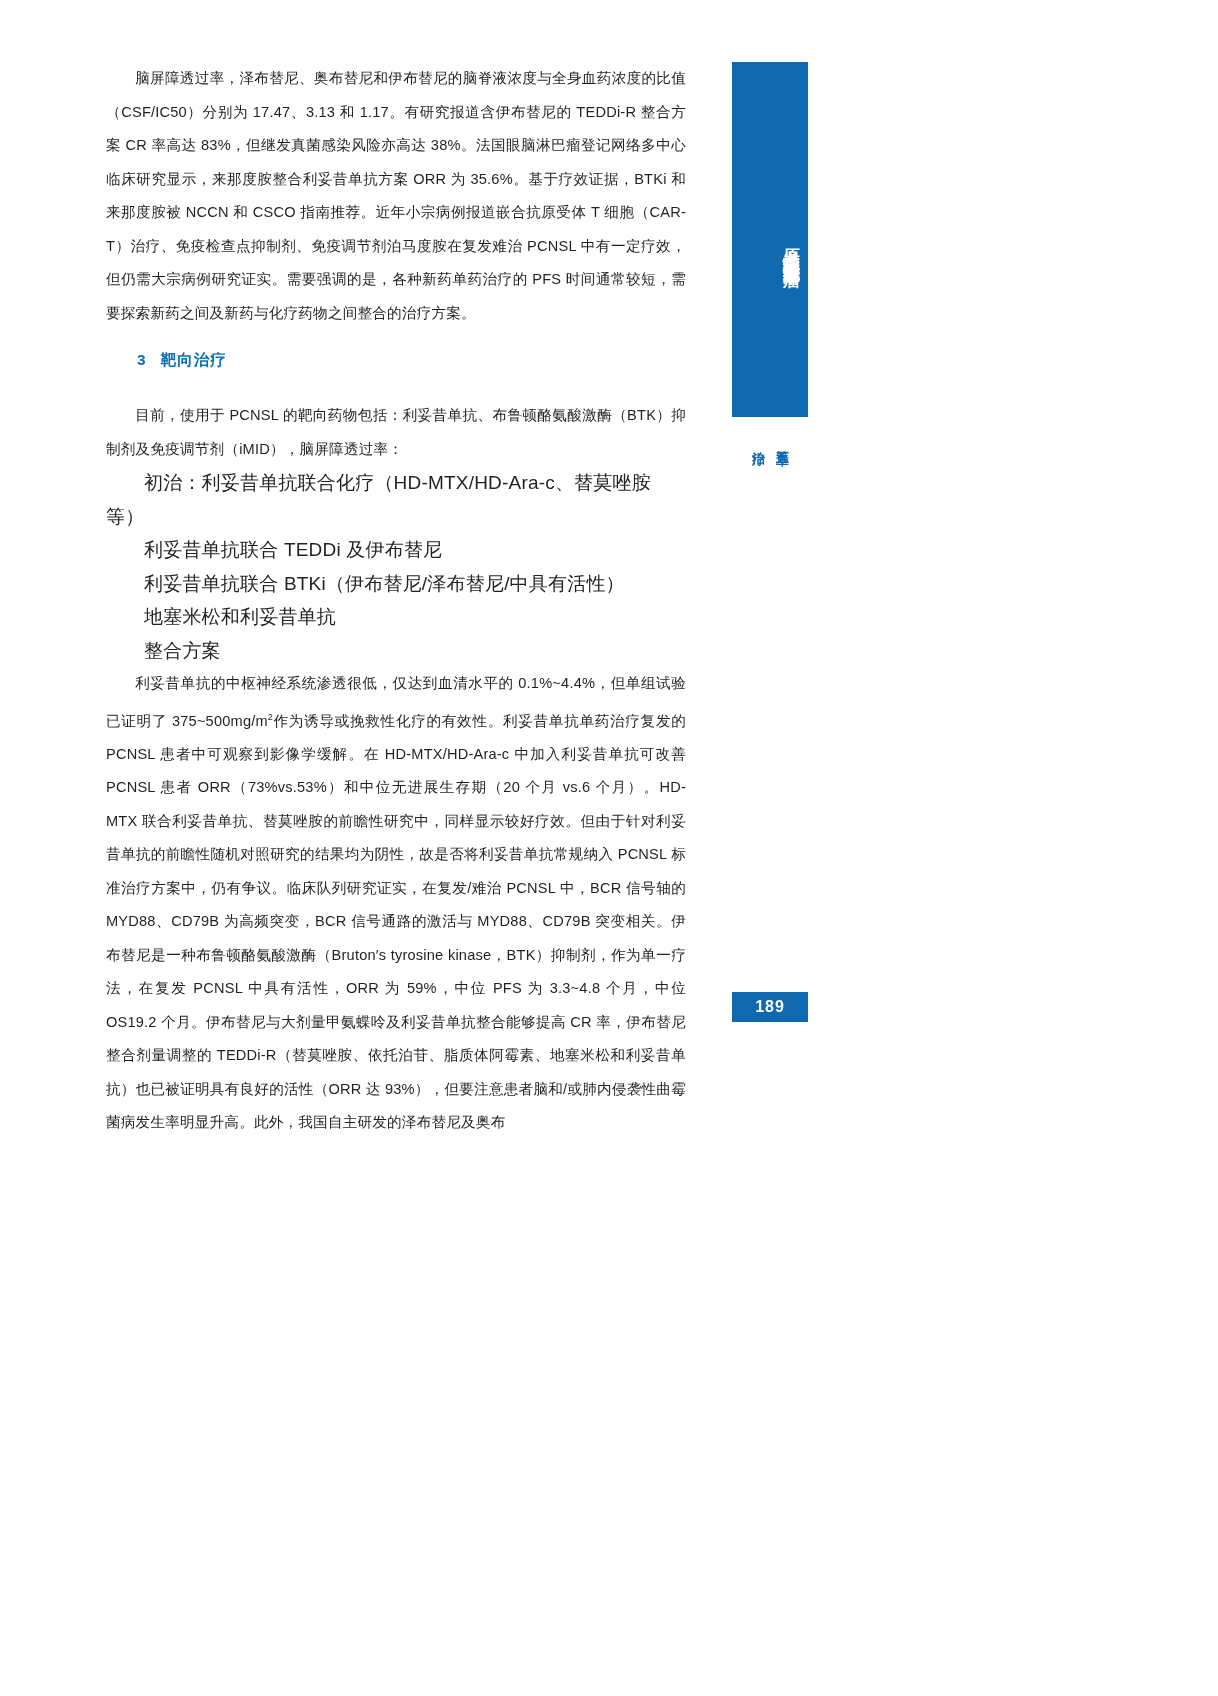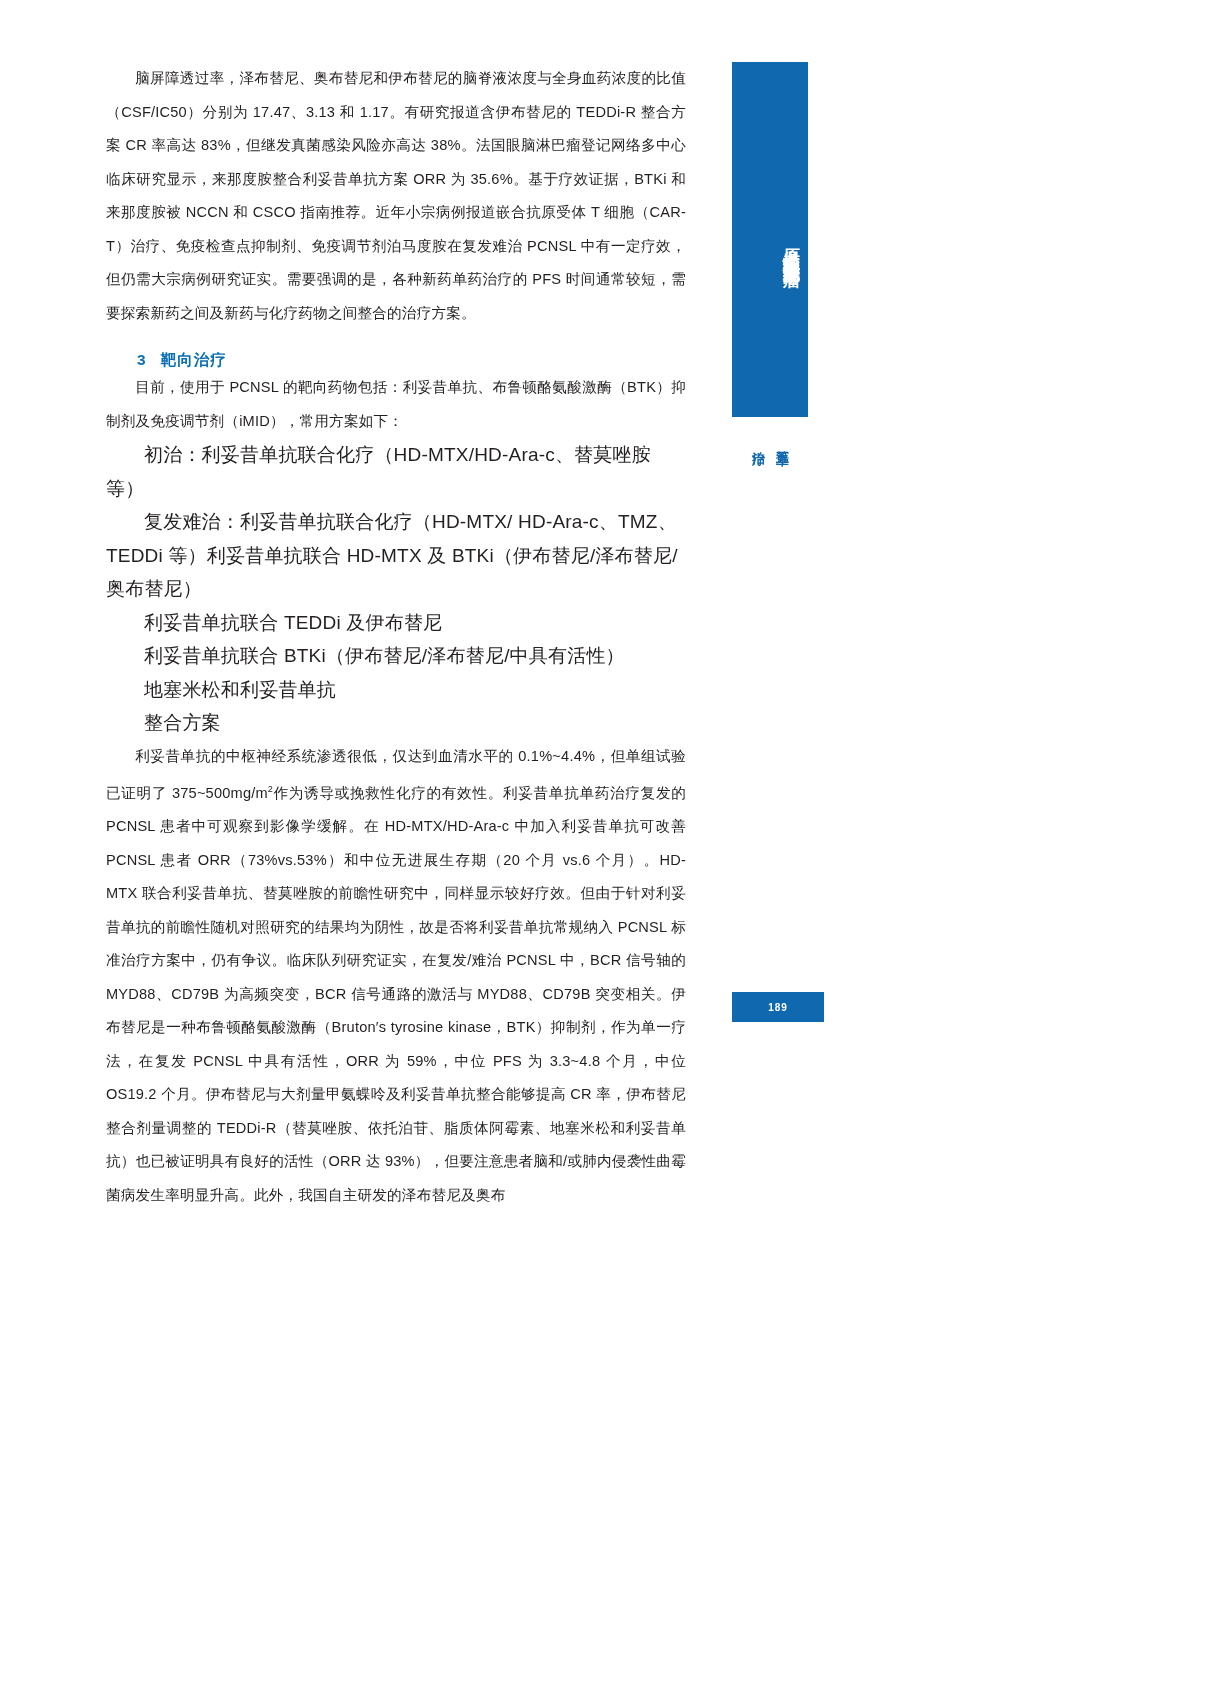--- a/index.html
+++ b/index.html
@@ -35,21 +35,21 @@
     text-align: justify;
     text-justify: inter-ideograph;
     letter-spacing: 0.2px;
     margin: 0 0 0 0;
   }
   .indent {
     text-indent: 2em;
   }
   .section-head {
     margin-top: 20px;
-    margin-bottom: 0;
+    margin-bottom: 28px;
     color: #0b6fb4;
     font-size: 15.5px;
     font-weight: bold;
     letter-spacing: 1px;
     text-indent: 2em;
   }
   .section-head .num {
     margin-right: 14px;
     font-weight: bold;
   }
@@ -108,49 +108,48 @@
     font-weight: bold;
     letter-spacing: 1px;
     writing-mode: vertical-rl;
     text-orientation: upright;
     line-height: 18px;
   }
   .page-num {
     position: absolute;
     left: 716px;
     top: 992px;
-    width: 92px;
+    width: 76px;
     height: 30px;
     background: #1068ae;
     color: #ffffff;
-    font-size: 10px;
+    font-size: 16px;
     font-weight: bold;
     display: flex;
     align-items: center;
     justify-content: center;
     letter-spacing: 1px;
   }
 </style>
 </head>
 <body>
 
 <div class="page">
 
   <div class="content">
 
     <p class="para indent">脑屏障透过率，泽布替尼、奥布替尼和伊布替尼的脑脊液浓度与全身血药浓度的比值（CSF/IC50）分别为 17.47、3.13 和 1.17。有研究报道含伊布替尼的 TEDDi-R 整合方案 CR 率高达 83%，但继发真菌感染风险亦高达 38%。法国眼脑淋巴瘤登记网络多中心临床研究显示，来那度胺整合利妥昔单抗方案 ORR 为 35.6%。基于疗效证据，BTKi 和来那度胺被 NCCN 和 CSCO 指南推荐。近年小宗病例报道嵌合抗原受体 T 细胞（CAR-T）治疗、免疫检查点抑制剂、免疫调节剂泊马度胺在复发难治 PCNSL 中有一定疗效，但仍需大宗病例研究证实。需要强调的是，各种新药单药治疗的 PFS 时间通常较短，需要探索新药之间及新药与化疗药物之间整合的治疗方案。</p>
 
     <div class="section-head">
       <span class="num">3</span><span>靶向治疗</span>
     </div>
 
-    <p class="para indent">目前，使用于 PCNSL 的靶向药物包括：利妥昔单抗、布鲁顿酪氨酸激酶（BTK）抑制剂及免疫调节剂（iMID），常用方案如下：</p>
+    <p class="para indent">目前，使用于 PCNSL 的靶向药物包括：利妥昔单抗、布鲁顿酪氨酸激酶（BTK）抑制剂及免疫调节剂（iMID），脑屏障透过率：</p>
 
     <div class="list-line">初治：利妥昔单抗联合化疗（HD-MTX/HD-Ara-c、替莫唑胺等）</div>
-    <div class="list-line">复发难治：利妥昔单抗联合化疗（HD-MTX/ HD-Ara-c、TMZ、TEDDi 等）利妥昔单抗联合 HD-MTX 及 BTKi（伊布替尼/泽布替尼/奥布替尼）</div>
     <div class="list-line">利妥昔单抗联合 TEDDi 及伊布替尼</div>
     <div class="list-line">利妥昔单抗联合 BTKi（伊布替尼/泽布替尼/中具有活性）</div>
     <div class="list-line">地塞米松和利妥昔单抗</div>
     <div class="list-line">整合方案</div>
 
     <p class="para indent"><span>利妥昔单抗的中枢神经系统渗透很低，仅达到血清水平的 0.1%~4.4%，但单组试验已证明了 375~500mg/m</span><sup>2</sup><span>作为诱导或挽救性化疗的有效性。利妥昔单抗单药治疗复发的 PCNSL 患者中可观察到影像学缓解。在 HD-MTX/HD-Ara-c 中加入利妥昔单抗可改善 PCNSL 患者 ORR（73%vs.53%）和中位无进展生存期（20 个月 vs.6 个月）。HD-MTX 联合利妥昔单抗、替莫唑胺的前瞻性研究中，同样显示较好疗效。但由于针对利妥昔单抗的前瞻性随机对照研究的结果均为阴性，故是否将利妥昔单抗常规纳入 PCNSL 标准治疗方案中，仍有争议。临床队列研究证实，在复发/难治 PCNSL 中，BCR 信号轴的 MYD88、CD79B 为高频突变，BCR 信号通路的激活与 MYD88、CD79B 突变相关。伊布替尼是一种布鲁顿酪氨酸激酶（Bruton′s tyrosine kinase，BTK）抑制剂，作为单一疗法，在复发 PCNSL 中具有活性，ORR 为 59%，中位 PFS 为 3.3~4.8 个月，中位 OS19.2 个月。伊布替尼与大剂量甲氨蝶呤及利妥昔单抗整合能够提高 CR 率，伊布替尼整合剂量调整的 TEDDi-R（替莫唑胺、依托泊苷、脂质体阿霉素、地塞米松和利妥昔单抗）也已被证明具有良好的活性（ORR 达 93%），但要注意患者脑和/或肺内侵袭性曲霉菌病发生率明显升高。此外，我国自主研发的泽布替尼及奥布</span></p>
 
   </div>
 
   <div class="side-tab">

